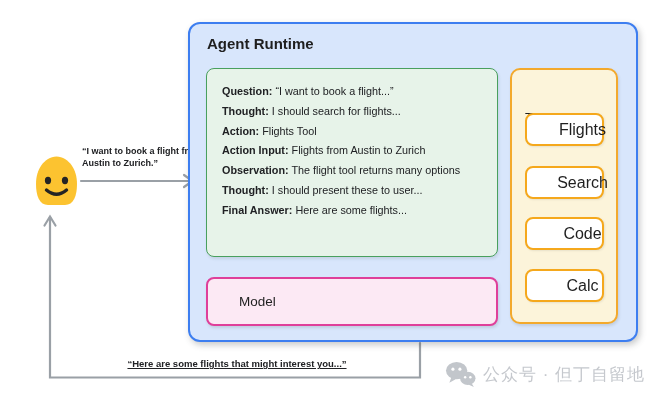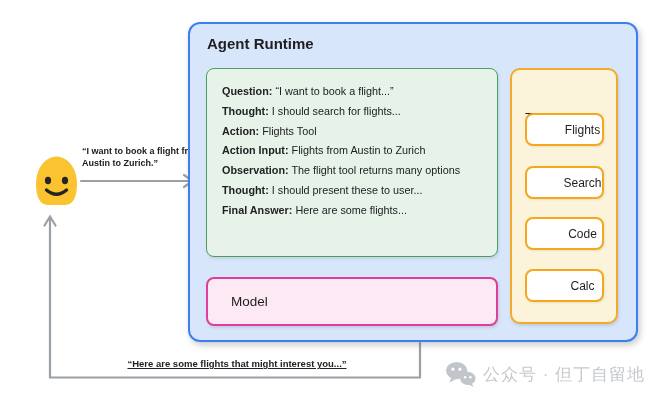--- a/index.html
+++ b/index.html
@@ -79,21 +79,21 @@
     left: 16px; top: 253px;
     width: 292px; height: 49px;
     background: #fce9f4;
     border: 2px solid #df3f9a;
     border-radius: 8px;
     display: flex;
     align-items: center;
     box-shadow: 1px 2px 3px rgba(60,64,67,0.15);
   }
   .model-label {
-    margin-left: 23px;
+    margin-left: 31px;
     font-size: 13.5px;
     font-weight: 500;
     color: #1f1f1f;
   }
 
   .tools-box {
     position: absolute;
     left: 320px; top: 44px;
     width: 108px; height: 256px;
     background: #fcf4da;
@@ -110,21 +110,21 @@
     margin-top: 27px;
   }
   .tool-button {
     position: absolute;
     left: 13px;
     width: 79px; height: 33px;
     background: #ffffff;
     border: 2px solid #f5a81c;
     border-radius: 8px;
     font-family: "Liberation Sans", sans-serif;
-    font-size: 12px;
+    font-size: 16px;
     font-weight: 500;
     color: #1f1f1f;
     display: flex;
     align-items: center;
     justify-content: center;
     box-shadow: 1px 1px 2px rgba(60,64,67,0.10);
     padding-left: 36px;
   }
   .tool-button.b0 { top: 43px; }
   .tool-button.b1 { top: 96px; }

